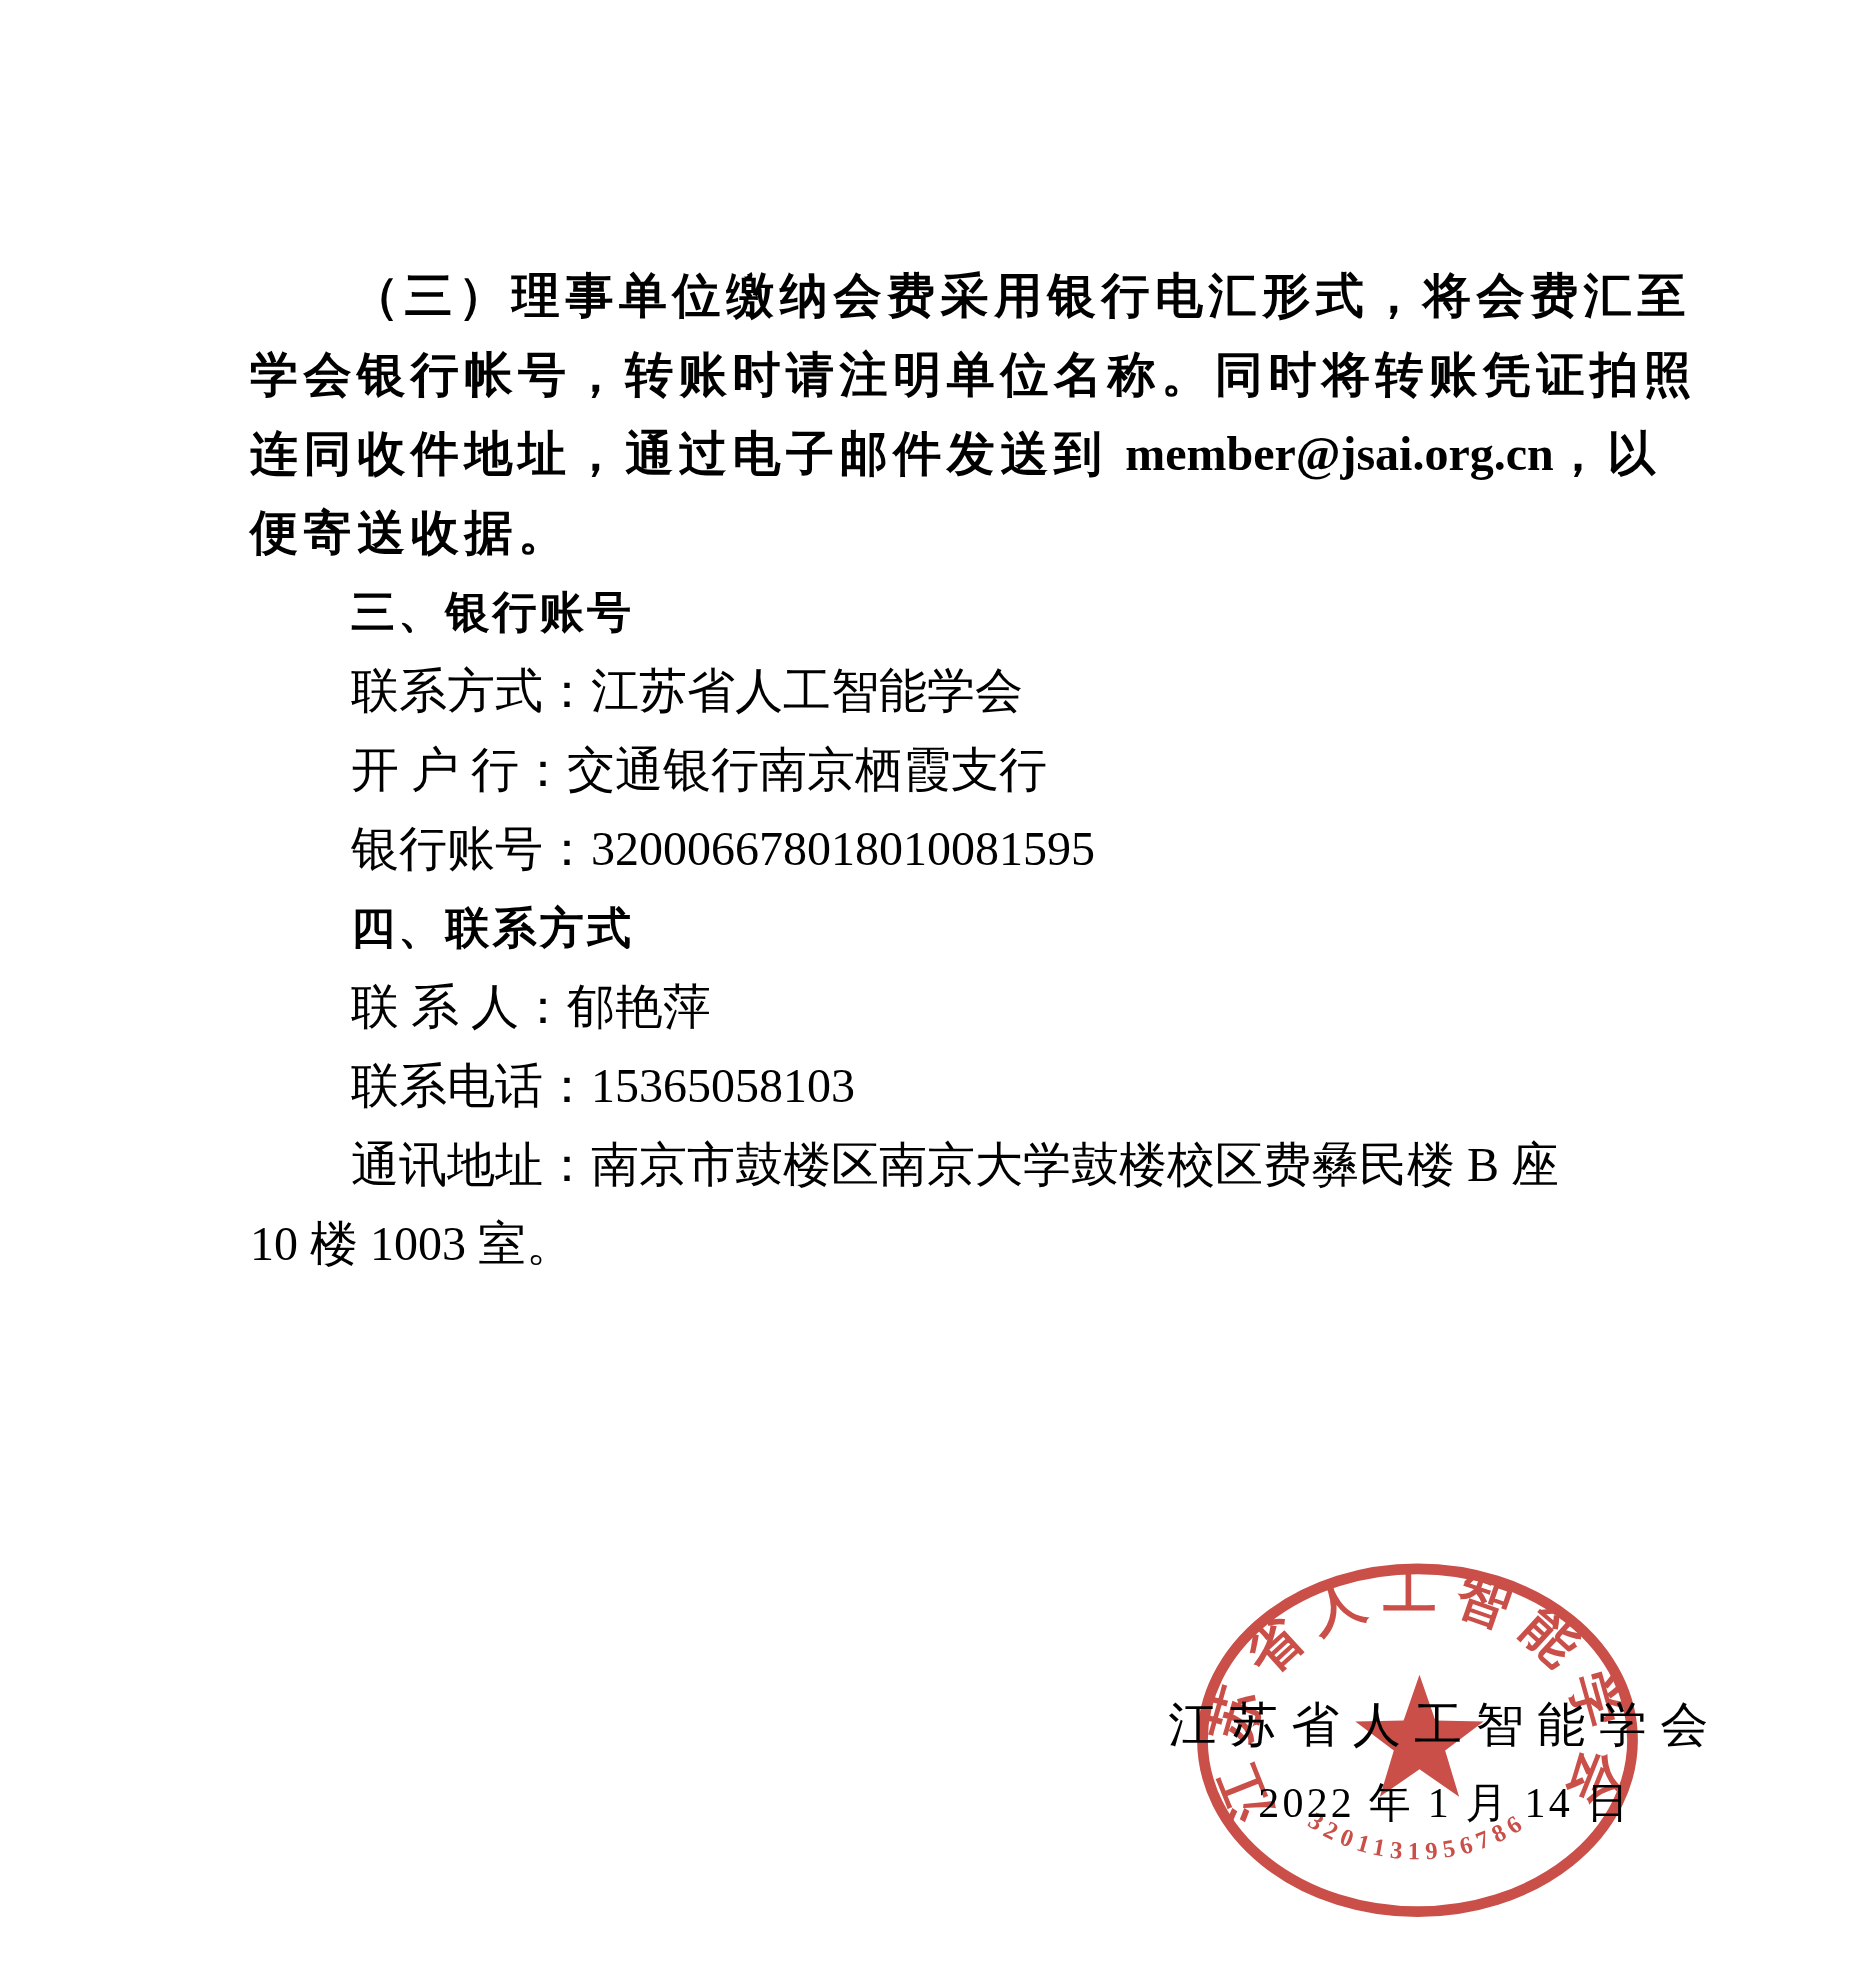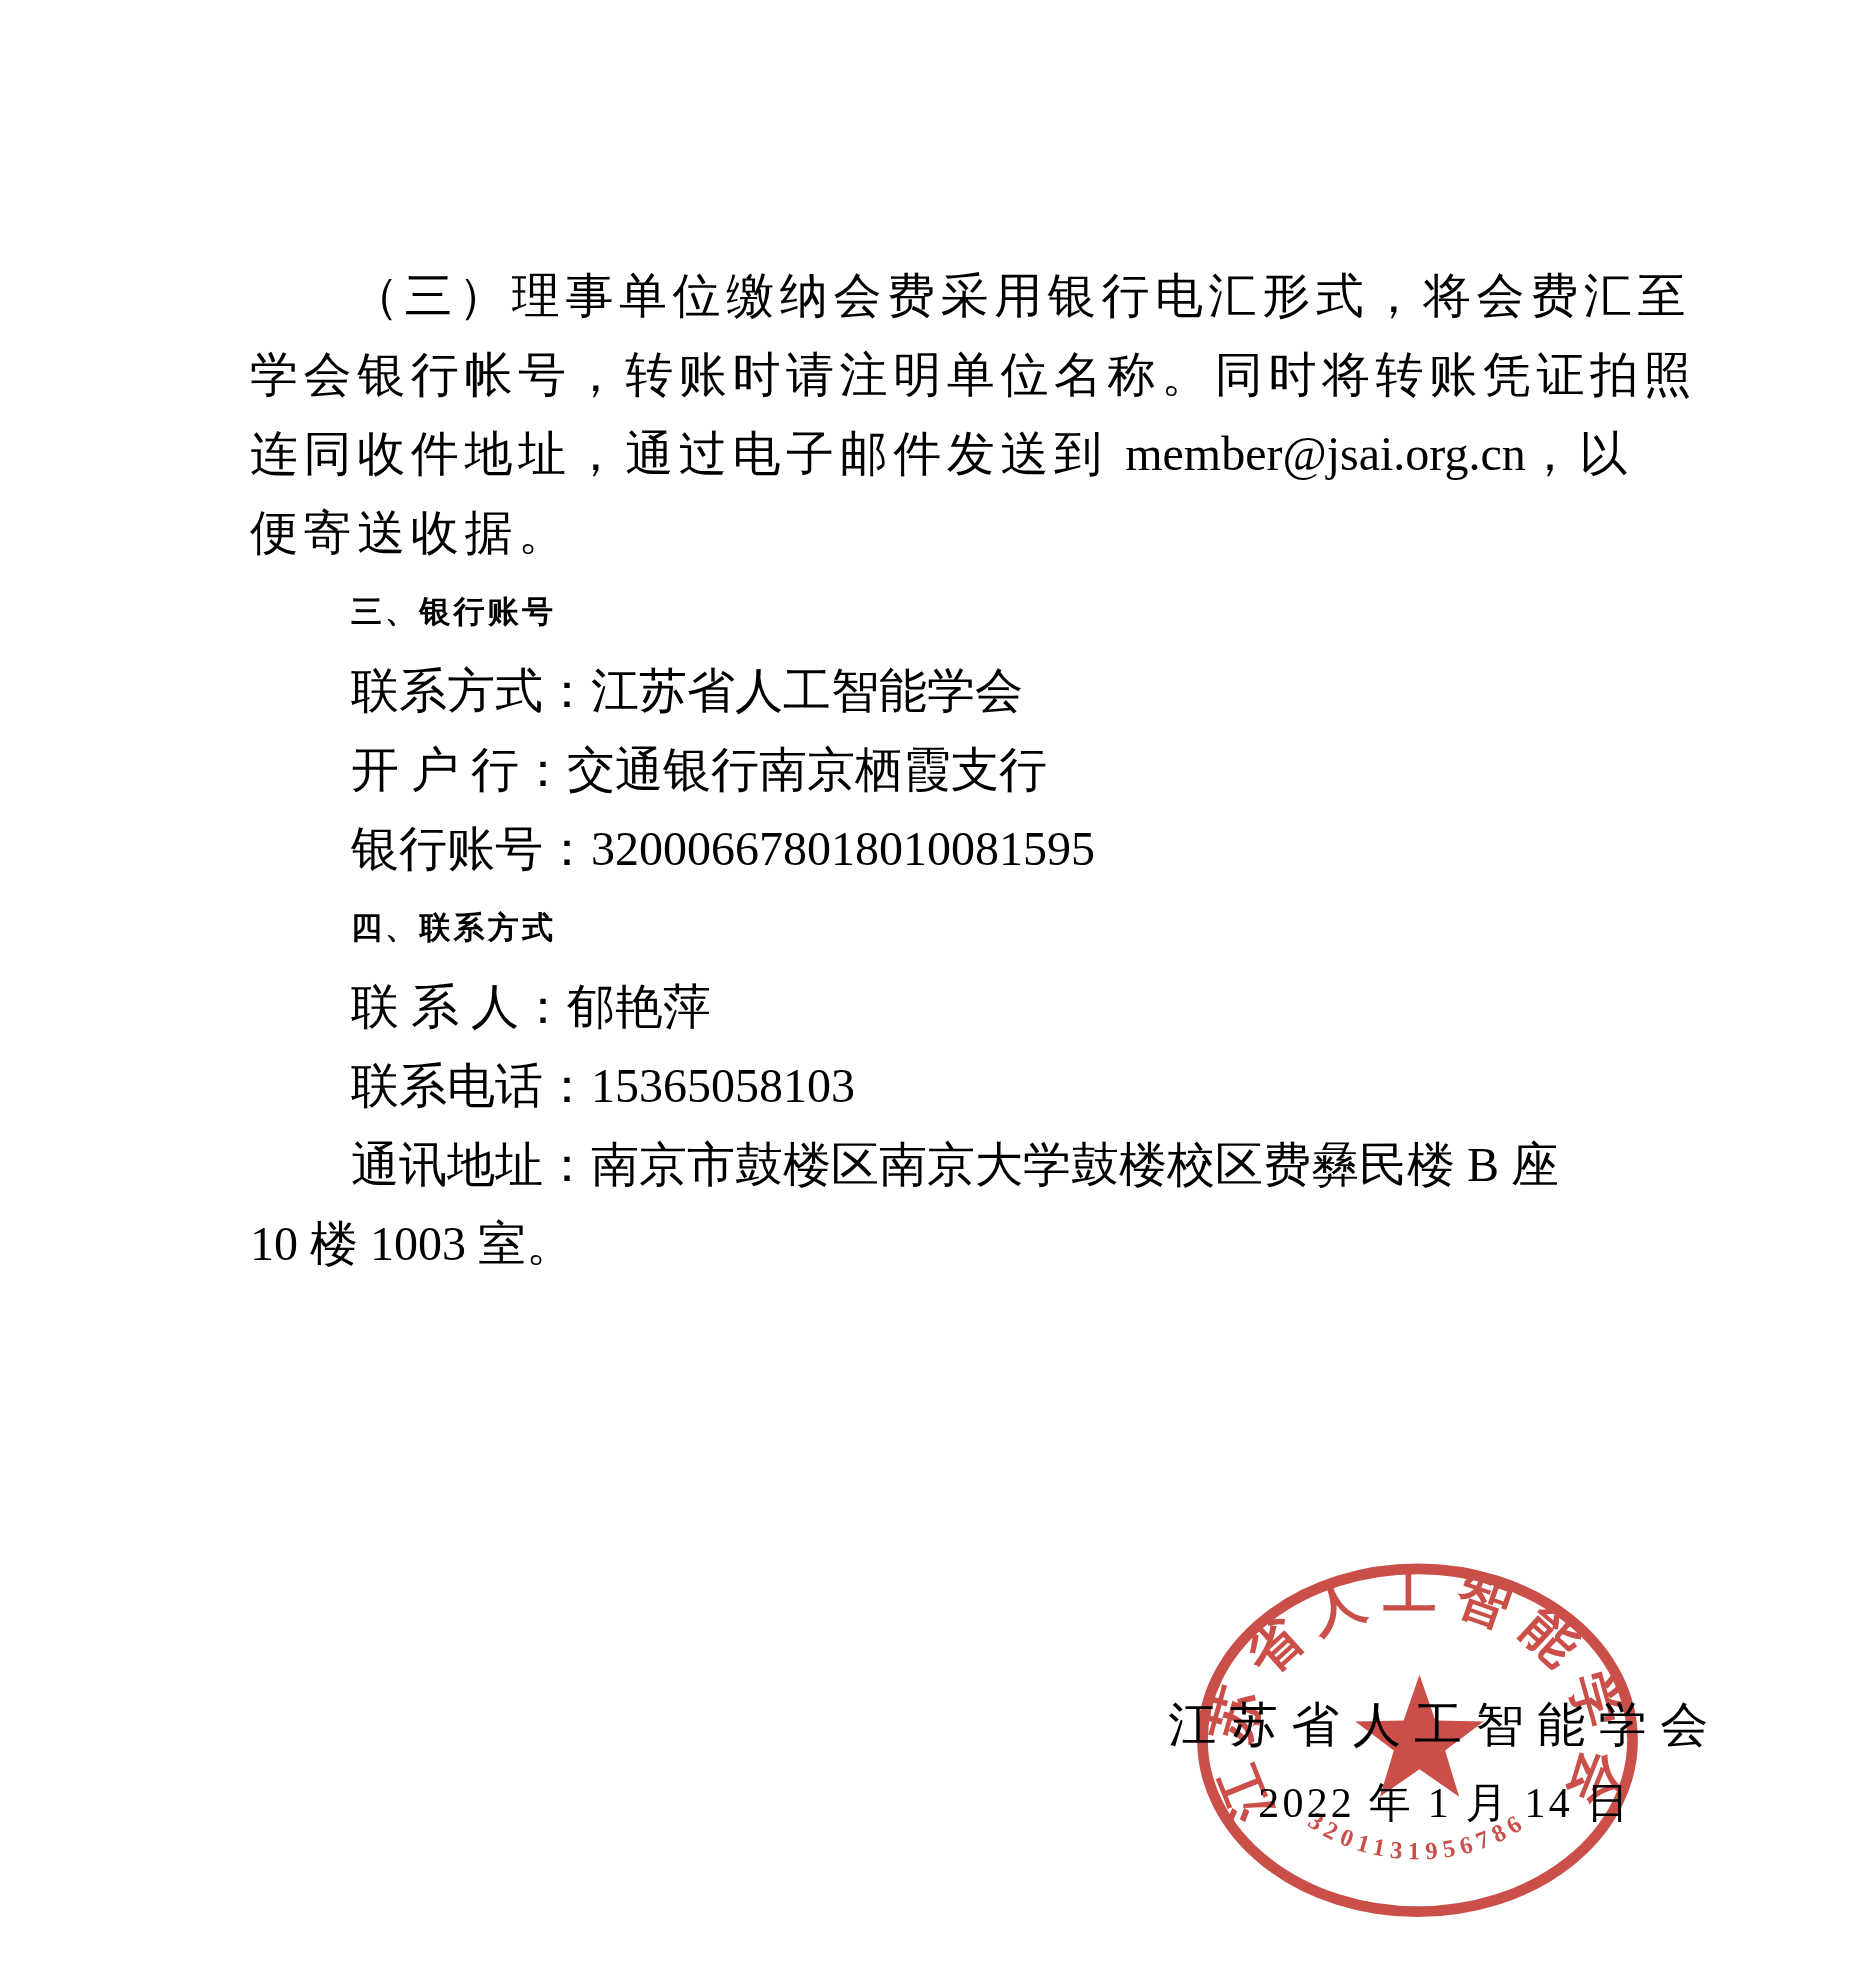--- a/index.html
+++ b/index.html
@@ -5,26 +5,26 @@
   html,body{margin:0;padding:0;background:#ffffff;}
   .page{
     position:relative;width:1874px;height:2420px;background:#ffffff;
     font-family:"Liberation Serif","DejaVu Serif",serif;color:#000;overflow:hidden;
   }
   .content{
     position:absolute;left:250px;top:256px;width:1413px;
     font-size:48px;line-height:79px;
   }
   .ln{white-space:nowrap;}
-  .para{letter-spacing:5.6px;}
+  .para{letter-spacing:5.6px;font-weight:bold;}
   .ti{text-indent:101px;}
   .pad{padding-left:101px;}
   .heading{
     font-family:"Liberation Sans","DejaVu Sans",sans-serif;
-    font-weight:700;font-size:31px;letter-spacing:3.2px;
+    font-weight:700;font-size:44px;letter-spacing:3.2px;
   }
   .latin{letter-spacing:0px;text-align:center;}
   .signature{
     position:absolute;top:1685px;left:1155px;width:580px;text-align:center;
   }
   .sig-org{font-size:48px;letter-spacing:13.5px;line-height:79px;white-space:nowrap;}
   .sig-date{font-size:42px;letter-spacing:3.2px;line-height:79px;white-space:nowrap;}
   .stamp{
     position:absolute;left:1189px;top:1559px;width:457px;height:363px;
     mix-blend-mode:multiply;opacity:0.93;

